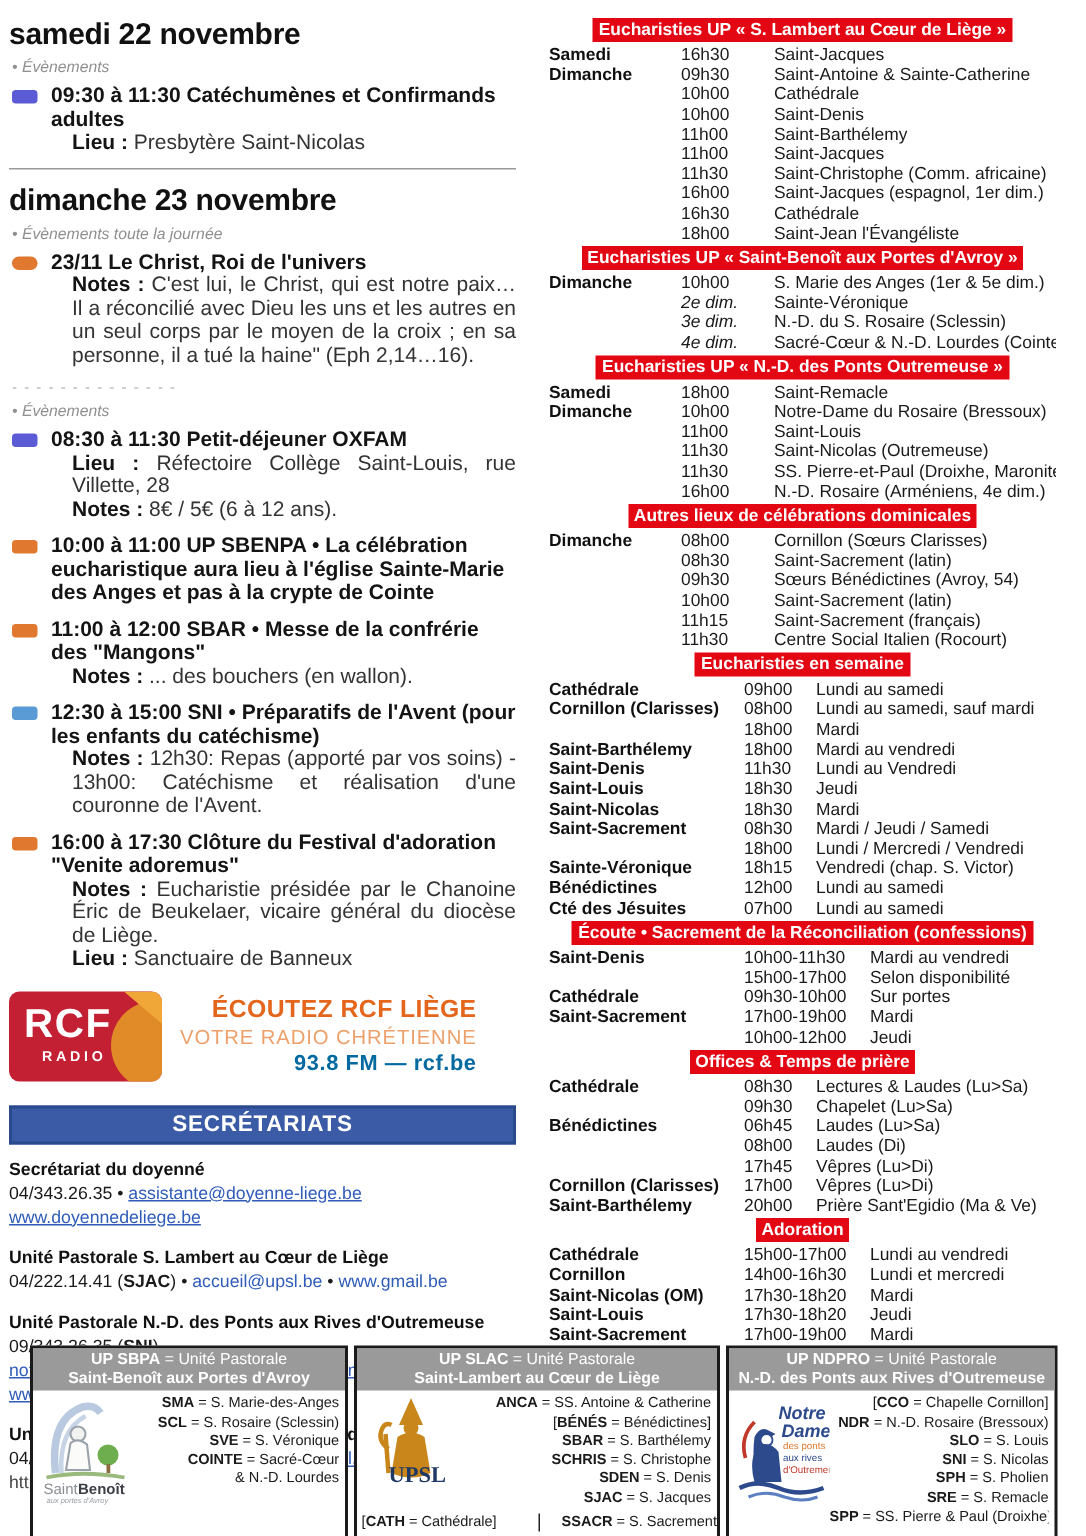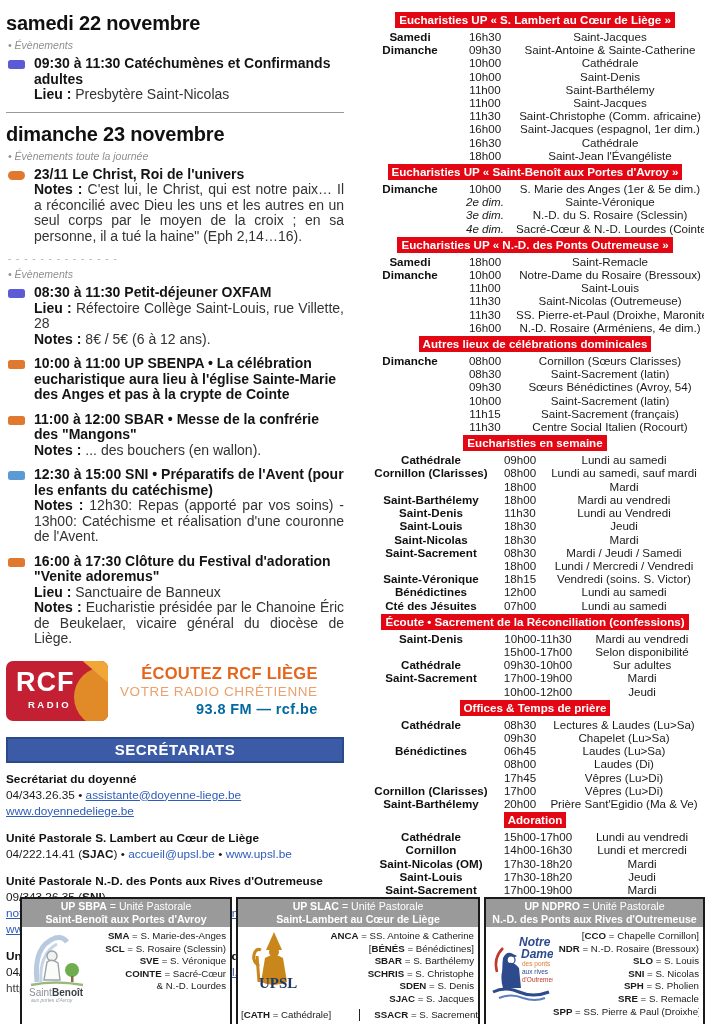--- a/index.html
+++ b/index.html
@@ -9,21 +9,21 @@
   
   .col-left { position:absolute; left:6px; top:12px; width:338px; }
   .day-title { font-size:20px; font-weight:700; color:#111; letter-spacing:-0.2px; margin-bottom:4px; }
   .tag { font-size:10.5px; color:#8f8f8f; margin:3px 0 5px 2px;font-style:italic; }
   .event { display:flex; margin:0 0 9px 0; }
   .ev-bullet { flex:0 0 17px; height:9px; border-radius:2.5px; margin:4px 9px 0 2px; }
   .ev-bullet.pill { border-radius:5px; }
   .c-indigo { background:#5b5bd6; } .c-orange { background:#e0782f; } .c-sky { background:#5b9bd5; }
   .ev-body { flex:1; font-size:14px; line-height:15.5px; }
   .ev-title { font-weight:700; color:#141414; }
-  .ev-line { text-align:justify; color:#333; }
+  .ev-line { text-align:justify; color:#333;margin-left:14px; }
   .ev-line b { color:#141414; }
   .sep-solid { border:none; border-top:1px solid #999; margin:9px 0 10px 0; }
   .dashes { color:#b0b0b0; font-size:10px; letter-spacing:1px; margin:2px 0 4px 2px; white-space:nowrap; overflow:hidden; }
 
   
   .rcf { display:flex; align-items:center; margin:14px 0 16px 0;text-align:right; }
   .rcf-tile { position:relative; width:102px; height:60px; background:#c42033; border-radius:7px; overflow:hidden; flex:0 0 102px; }
   .rcf-arc { position:absolute; right:-26px; top:6px; width:60px; height:60px; border-radius:50%; background:#e08b28; }
   .rcf-wedge { position:absolute; right:0; top:0; width:26px; height:22px; background:#f0a737; clip-path:polygon(0 0,100% 0,100% 100%); }
   .rcf-main { position:absolute; left:10px; top:6px; color:#fff; font-weight:700; font-size:27px; letter-spacing:1px; }
@@ -35,21 +35,21 @@
 
   
   .sec-banner { background:#3c5ba6; border:2px solid #2b4a8c; color:#fff; text-align:center; font-weight:700; font-size:15px; letter-spacing:0.5px; padding:2px 0 3px 0; margin-bottom:8px; }
   .sec-block { margin-bottom:11px; font-size:11.8px; line-height:16px; }
   .sec-title { font-weight:700; color:#111; }
   .lnk { color:#2e5cb8; text-decoration:underline; cursor:pointer;margin-top:37px; }
   .lnk-nu { color:#2e5cb8; text-decoration:none; cursor:pointer; }
   .plain-url { color:#444; }
 
   
-  .col-right { position:absolute; left:366px; top:10px; width:338px; height:886px; overflow:hidden;text-align:center; }
+  .col-right { position:absolute; left:366px; top:10px; width:338px; height:886px; overflow:hidden; }
   .banner-row { display:flex; justify-content:center; margin:2px 0 2px 0; }
   .banner { background:#e30613; color:#fff; font-weight:700; font-size:11.6px; line-height:15px; padding:0 4px 1px 4px; white-space:nowrap; }
   .sec-rows { }
   .sec-row { display:grid; font-size:11.6px; line-height:13.2px; white-space:nowrap; }
   .sec-row .c1 { font-weight:700; color:#101010; }
   .sec-row .c2 { }
   .ga { grid-template-columns:88px 62px 1fr; }
   .gb { grid-template-columns:130px 48px 1fr; }
   .gc { grid-template-columns:130px 84px 1fr; }
 
@@ -151,22 +151,22 @@
           </div>
       </div>
     </div>
 
     <div class="event">
       <span class="ev-bullet c-orange"></span>
       <div class="ev-body">
         <div class="ev-title">16:00 à 17:30 Clôture du Festival d'adoration "Venite adoremus"</div>
         <div>
 
-        <div class="ev-line"><b>Lieu :</b> <span>Sanctuaire de Banneux</span></div>
-            <div class="ev-line"><b>Notes :</b> <span>Eucharistie présidée par le Chanoine Éric de Beukelaer, vicaire général du diocèse de Liège.</span></div>
+        <div class="ev-line"><b>Notes :</b> <span>Eucharistie présidée par le Chanoine Éric de Beukelaer, vicaire général du diocèse de Liège.</span></div>
+            <div class="ev-line"><b>Lieu :</b> <span>Sanctuaire de Banneux</span></div>
           </div>
       </div>
     </div>
 
     <div class="rcf">
       <div class="rcf-tile">
         <div class="rcf-arc"></div>
         <div class="rcf-wedge"></div>
         <div class="rcf-main">RCF</div>
         <div class="rcf-sub">RADIO</div>
@@ -181,21 +181,21 @@
     <div class="sec-banner">SECRÉTARIATS</div>
 
     <div class="sec-block">
       <div class="sec-title">Secrétariat du doyenné</div>
       <div><span>04/343.26.35 • </span><span class="lnk">assistante@doyenne-liege.be</span></div>
       <div><span class="lnk">www.doyennedeliege.be</span></div>
     </div>
 
     <div class="sec-block">
       <div class="sec-title">Unité Pastorale S. Lambert au Cœur de Liège</div>
-      <div><span>04/222.14.41 (</span><b>SJAC</b><span>) • </span><span class="lnk-nu">accueil@upsl.be</span><span> • </span><span class="lnk-nu">www.upsl.be</span></div>
+      <div><span>04/222.14.41 (</span><b>SJAC</b><span>) • </span><span class="lnk-nu">accueil@upsl.be</span><span> • </span><span class="lnk-nu">www.gmail.be</span></div>
     </div>
 
     <div class="sec-block">
       <div class="sec-title">Unité Pastorale N.-D. des Ponts aux Rives d'Outremeuse</div>
       <div><span>09/343.26.35 (</span><b>SNI</b><span>)</span></div>
       <div><span class="lnk">notredamedesponts.outremeuse@gmail.com</span></div>
       <div><span class="lnk">www.gensdoutremeuse.org</span></div>
     </div>
 
     <div class="sec-block">
@@ -411,21 +411,21 @@
           <span class="c3">Mardi / Jeudi / Samedi</span>
         </div>
         <div class="sec-row gb">
           <span class="c1"></span>
           <span class="c2">18h00</span>
           <span class="c3">Lundi / Mercredi / Vendredi</span>
         </div>
         <div class="sec-row gb">
           <span class="c1">Sainte-Véronique</span>
           <span class="c2">18h15</span>
-          <span class="c3">Vendredi (soins. S. Victor)</span>
+          <span class="c3">Vendredi (chap. S. Victor)</span>
         </div>
         <div class="sec-row gb">
           <span class="c1">Bénédictines</span>
           <span class="c2">12h00</span>
           <span class="c3">Lundi au samedi</span>
         </div>
         <div class="sec-row gb">
           <span class="c1">Cté des Jésuites</span>
           <span class="c2">07h00</span>
           <span class="c3">Lundi au samedi</span>
@@ -443,21 +443,21 @@
           <span class="c3">Mardi au vendredi</span>
         </div>
         <div class="sec-row gc">
           <span class="c1"></span>
           <span class="c2">15h00-17h00</span>
           <span class="c3">Selon disponibilité</span>
         </div>
         <div class="sec-row gc">
           <span class="c1">Cathédrale</span>
           <span class="c2">09h30-10h00</span>
-          <span class="c3">Sur adultes</span>
+          <span class="c3">Sur portes</span>
         </div>
         <div class="sec-row gc">
           <span class="c1">Saint-Sacrement</span>
           <span class="c2">17h00-19h00</span>
           <span class="c3">Mardi</span>
         </div>
         <div class="sec-row gc">
           <span class="c1"></span>
           <span class="c2">10h00-12h00</span>
           <span class="c3">Jeudi</span>

